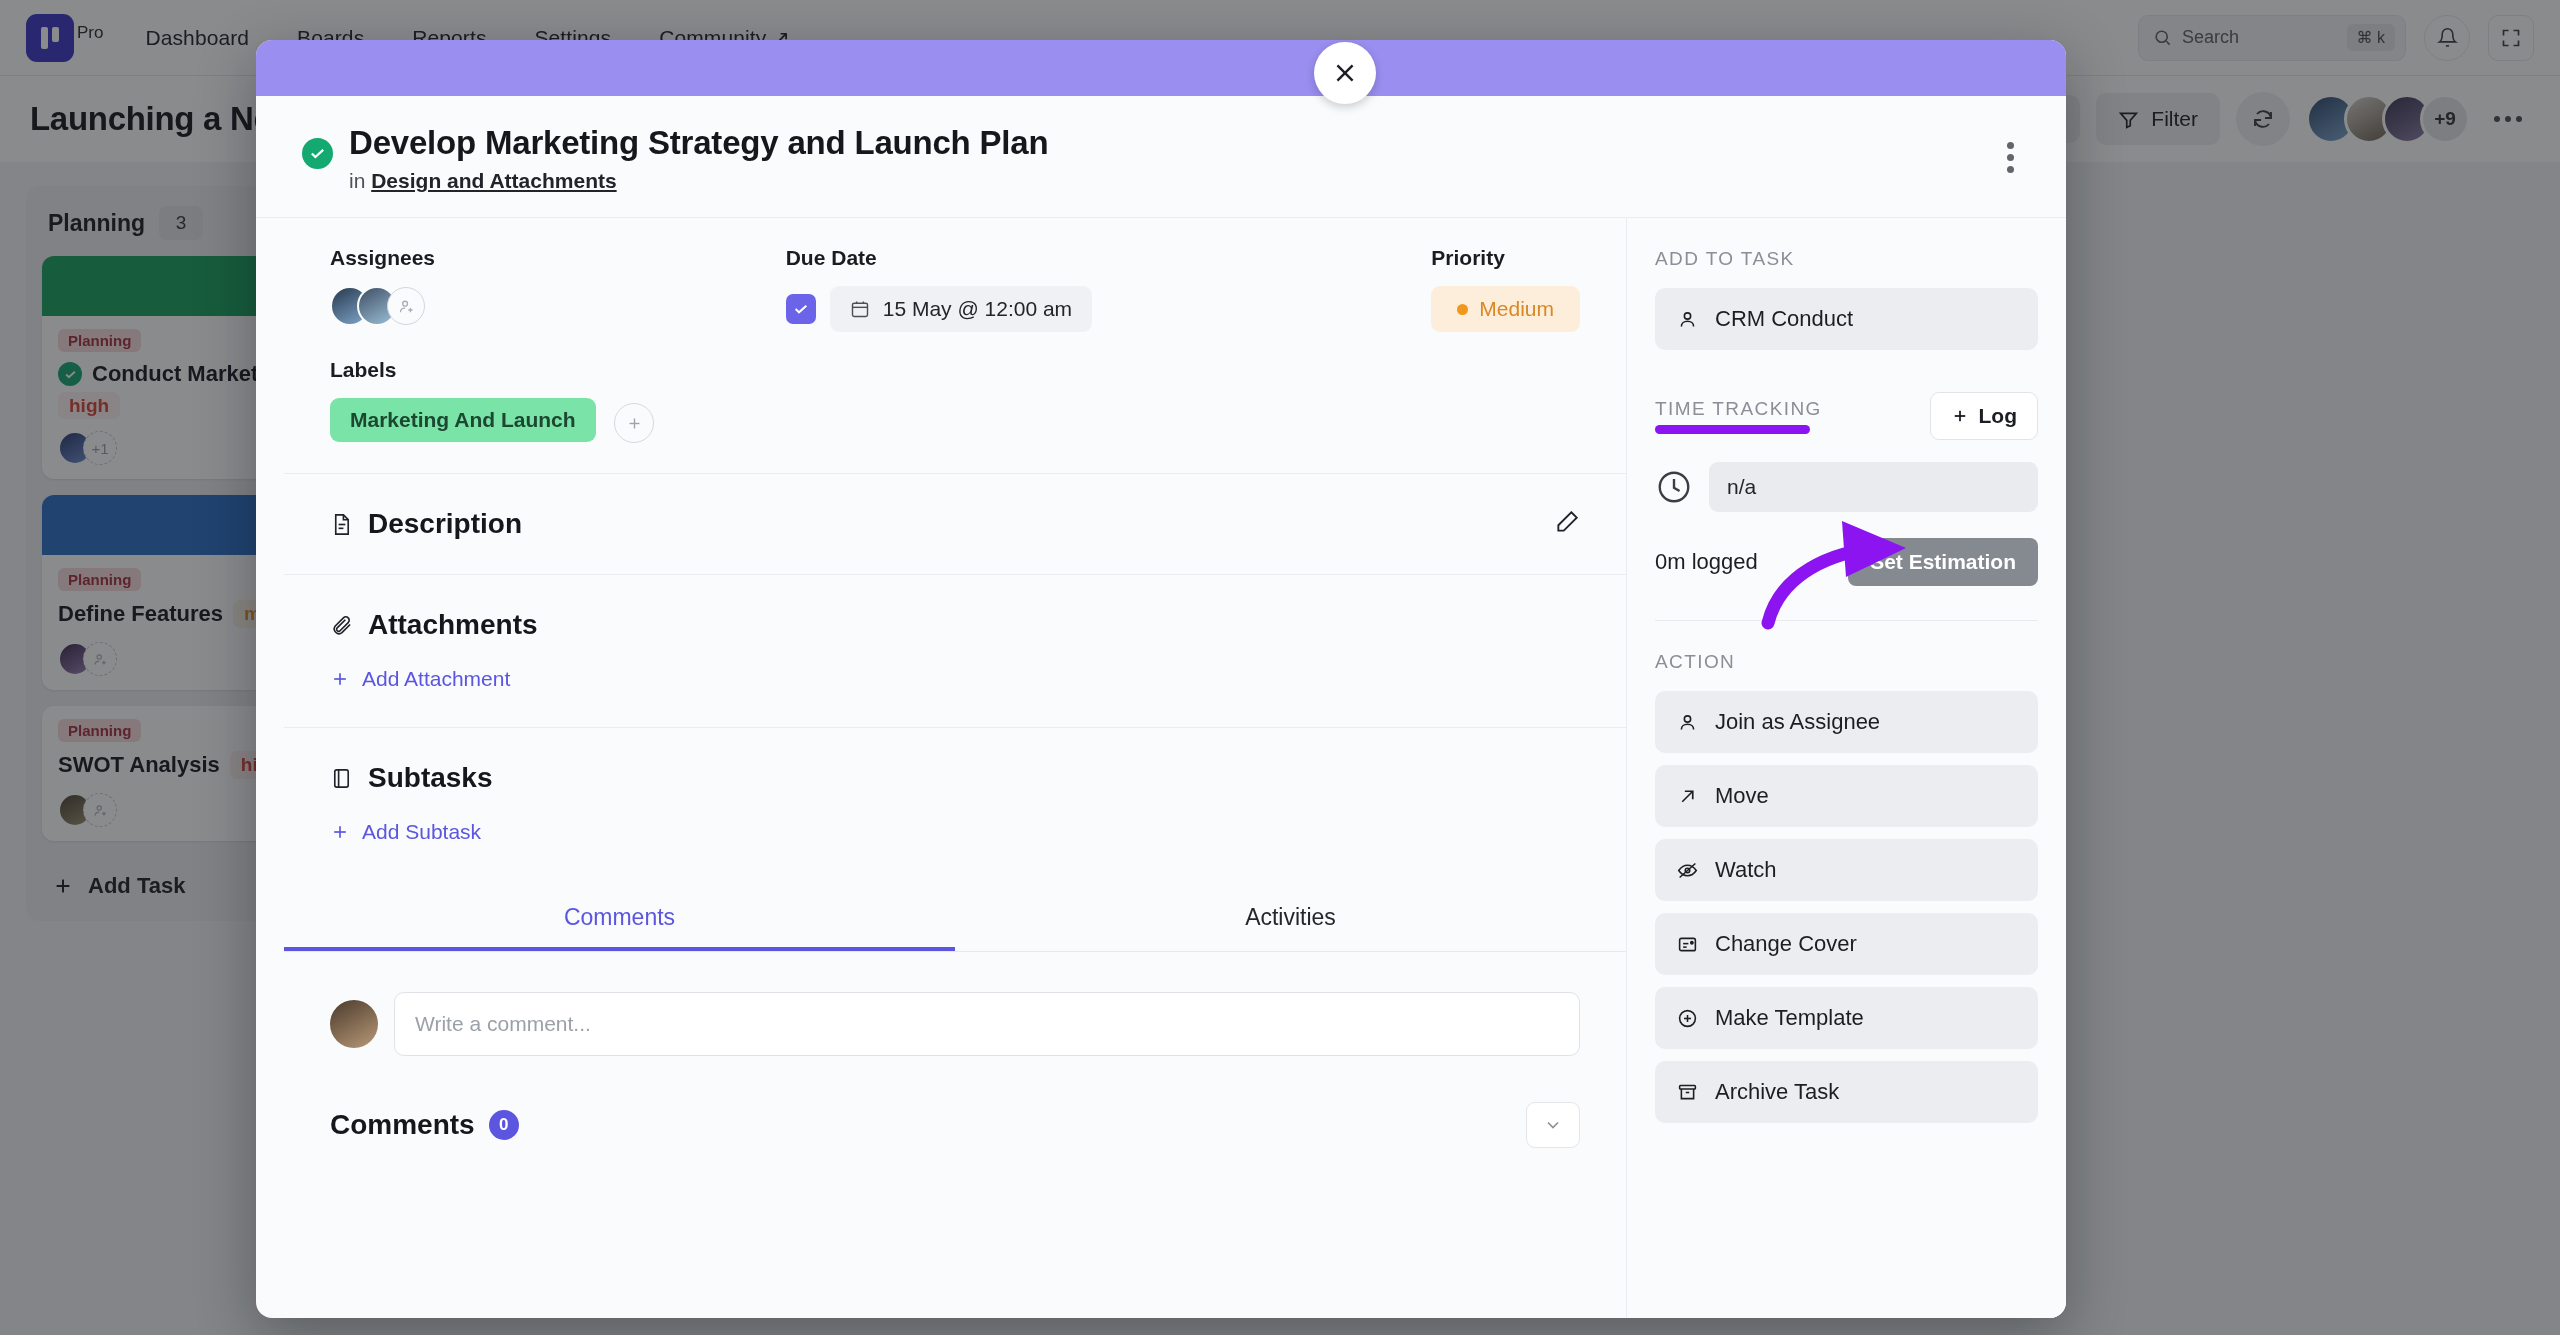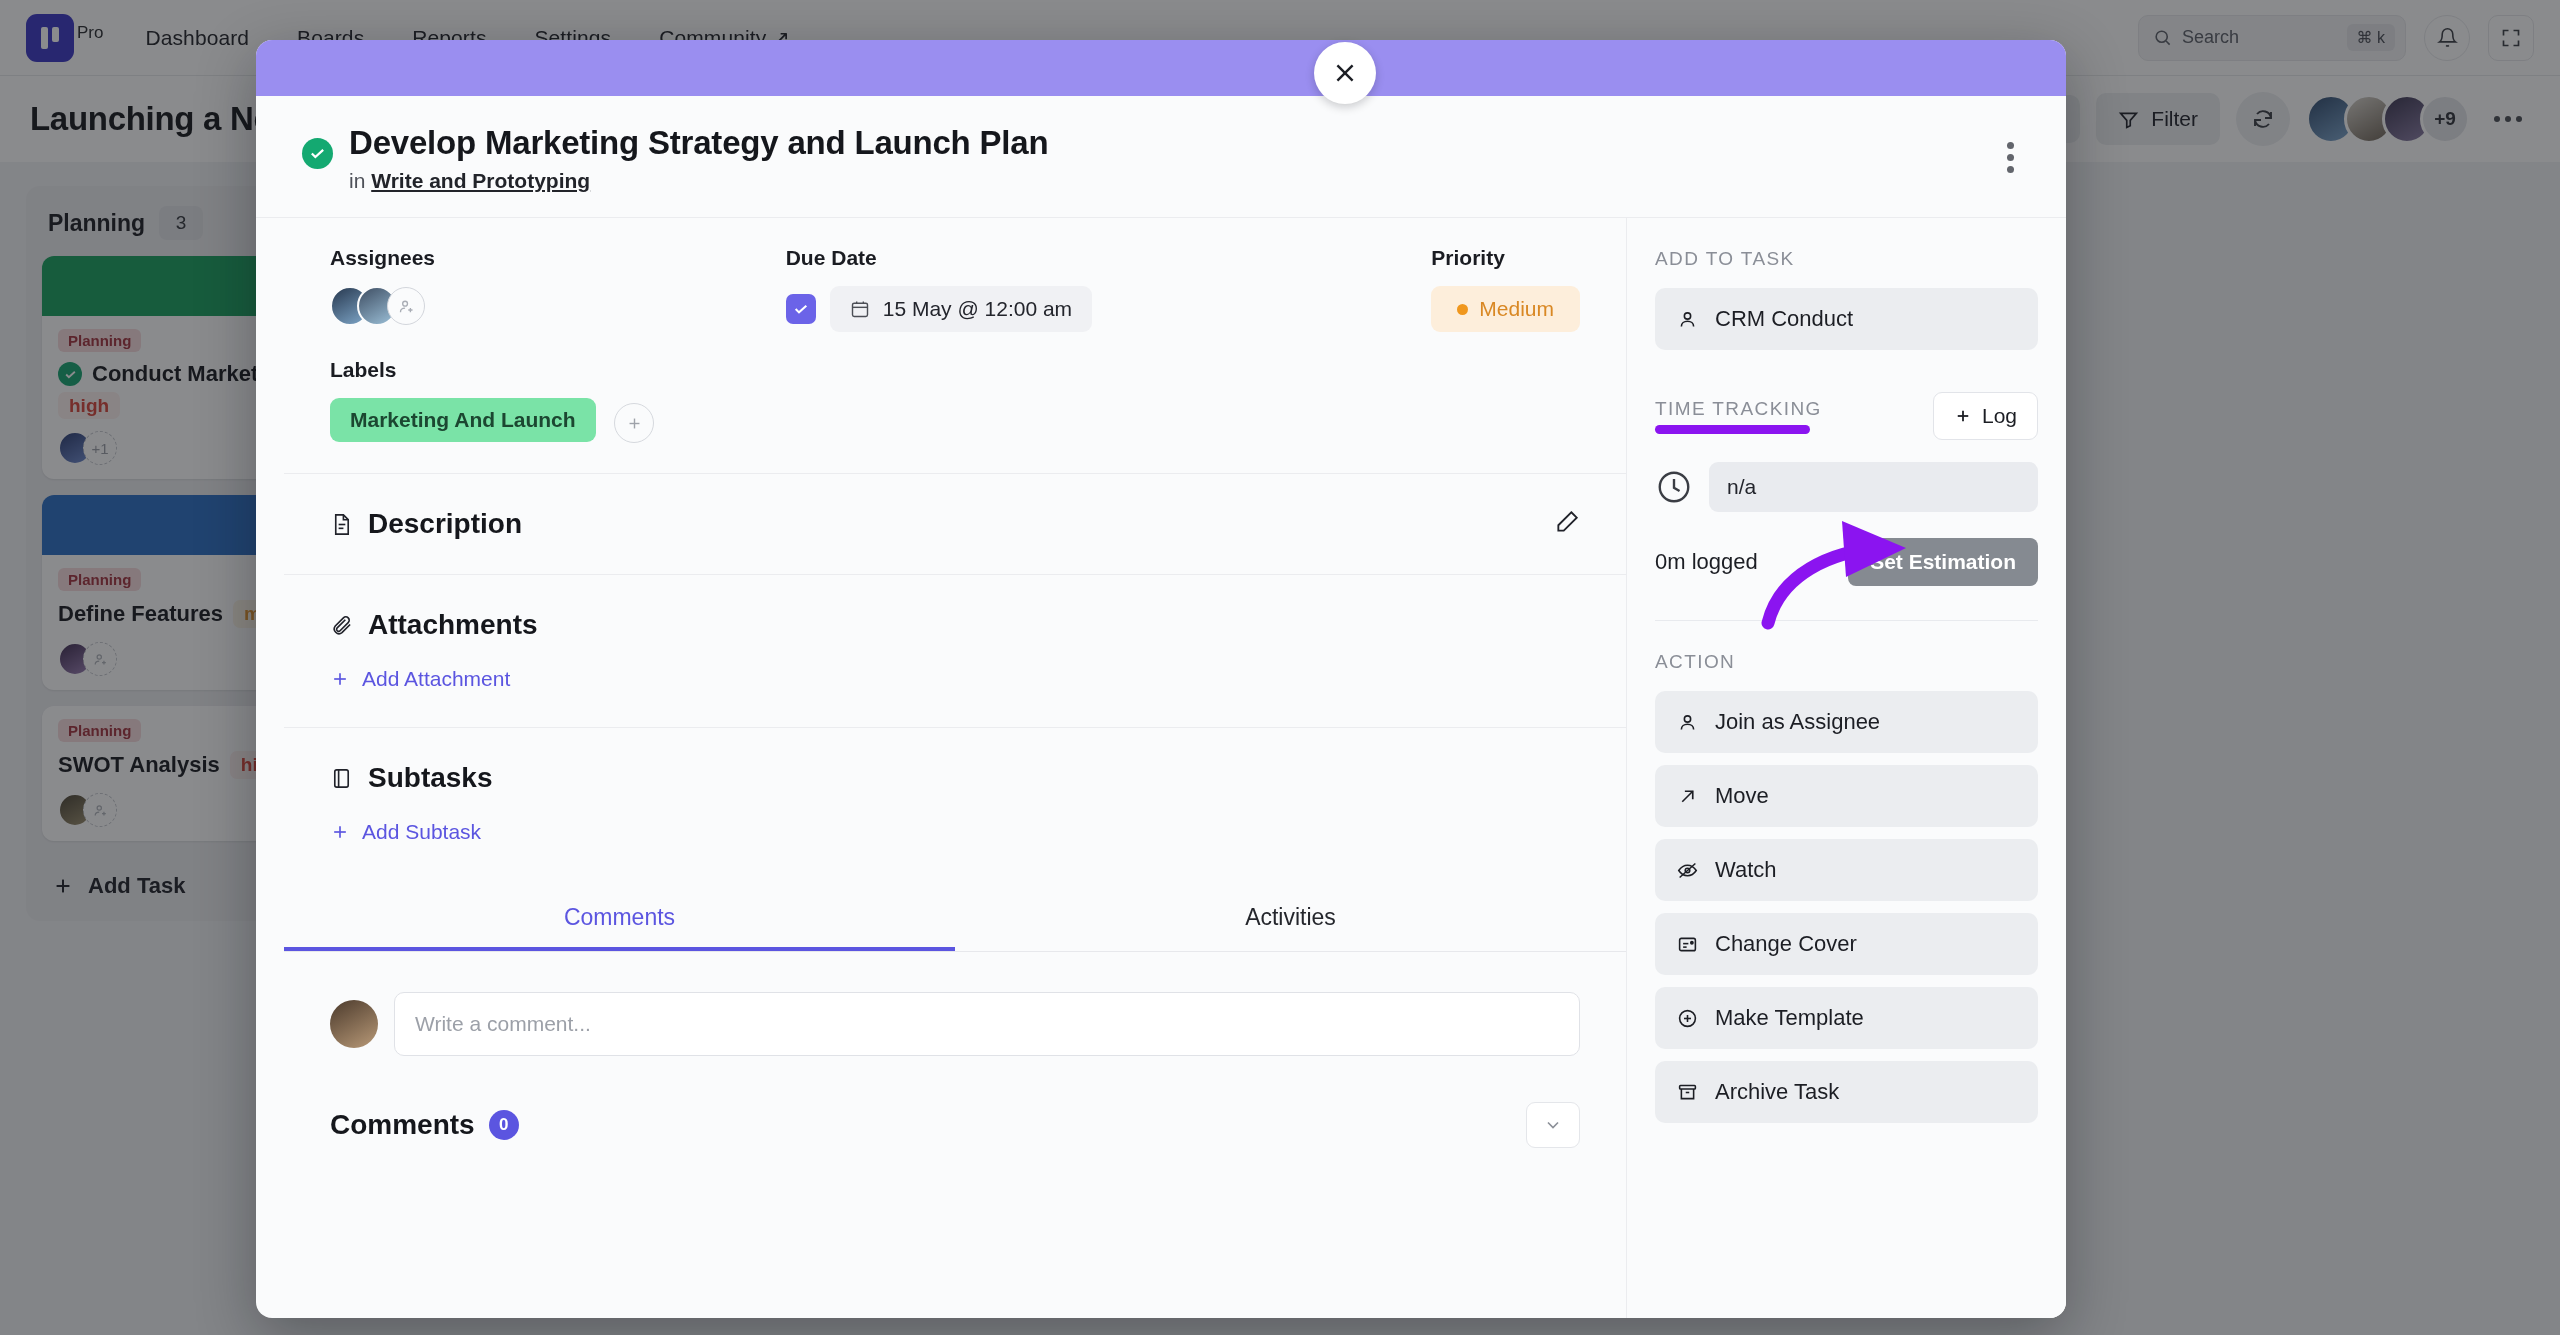--- a/index.html
+++ b/index.html
@@ -288,21 +288,21 @@
   .side-item {
     display: flex; align-items: center; gap: 17px;
     background: #ebedf0; border-radius: 10px; height: 62px; padding: 0 22px;
     font-size: 22px; color: #1c1e24; font-weight: 500; margin-bottom: 12px;
   }
   .tt-head { display: flex; align-items: center; margin: 42px 0 0; }
   .tt-underline { height: 9px; background: #8b14f0; border-radius: 5px; width: 155px; margin-top: 5px;}
   .log-btn {
     margin-left: auto; display: flex; align-items: center; gap: 10px;
     border: 1px solid #e2e4e9; background: #fff; border-radius: 9px;
-    height: 48px; padding: 0 20px; font-size: 21px; font-weight: 400; color: #1c1e24;
+    height: 48px; padding: 0 20px; font-size: 21px; font-weight: 700; color: #1c1e24;
   }
   .tt-input-row { display: flex; align-items: center; gap: 16px; margin-top: 22px;}
   .tt-input {
     flex: 1; height: 50px; background: #e9ebef; border-radius: 9px;
     display: flex; align-items: center; padding: 0 18px;
     font-size: 21px; color: #23252c;
   }
   .tt-foot { display: flex; align-items: center; margin-top: 26px;}
   .logged { font-size: 22px; color: #1c1e24; }
   .set-est {
@@ -494,21 +494,21 @@
   <div class="modal-head">
     <span class="head-check">
       <svg width="17" height="17" viewBox="0 0 24 24" fill="none" stroke="#fff" stroke-width="3.2">
           <path d="M4 12l5 5L20 7"></path>
         </svg>
     </span>
     <div>
       <div class="task-title">Develop Marketing Strategy and Launch Plan</div>
       <div class="task-sub">
         <span>in</span>
-        <a>Write and Prototyping</a>
+        <a>Design and Attachments</a>
       </div>
     </div>
     <div class="head-kebab">
         <span></span>
         <span></span>
         <span></span>
       </div>
   </div>
 
   <div class="modal-body">

